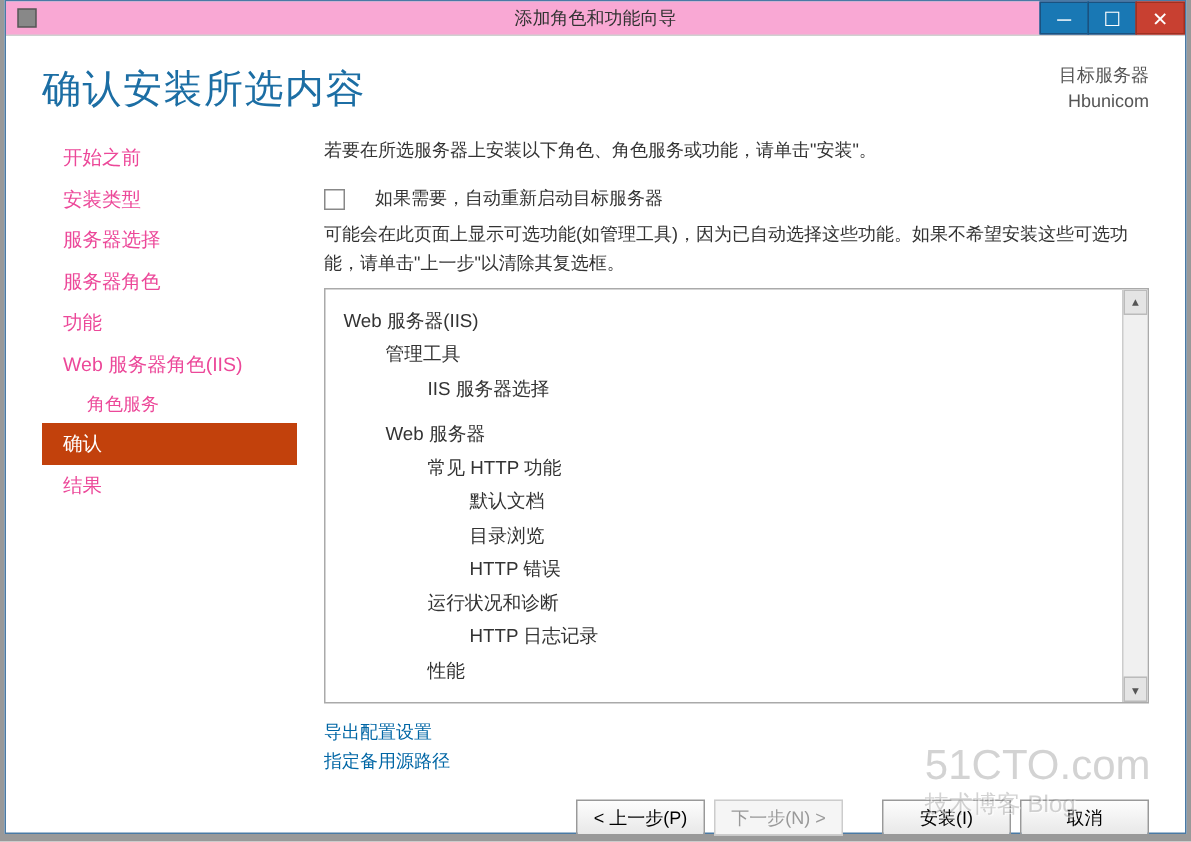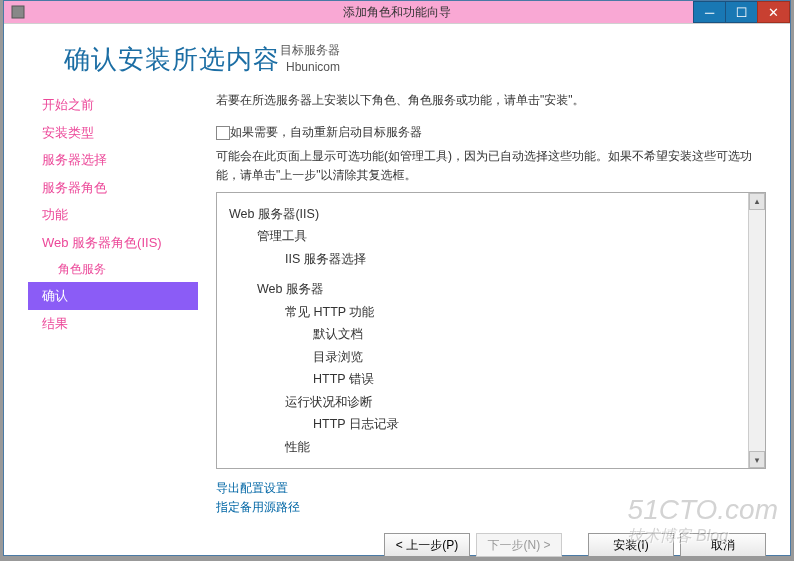--- a/index.html
+++ b/index.html
@@ -59,23 +59,22 @@
     .tb-close { background: #c84031; border-color: #a03020; }
     .body {
       flex: 1;
       display: flex;
       flex-direction: column;
       padding: 18px 24px 16px 24px;
     }
     .header {
       display: flex;
       align-items: flex-start;
-      justify-content: flex-start;
+      justify-content: space-between;
       padding-bottom: 14px;
-      margin-left: 36px;
     }
     .h1 {
       font-size: 26px;
       color: #1c6ea4;
       font-weight: 400;
       letter-spacing: 1px;
     }
     .server-info {
       text-align: right;
       font-size: 12px;
@@ -94,36 +93,36 @@
     }
     .nav-item {
       padding: 4px 6px 4px 14px;
       font-size: 13px;
       color: #ec4899;
       cursor: pointer;
       line-height: 1.5;
     }
     .nav-item.sub { padding-left: 30px; font-size: 12px; }
     .nav-item.selected {
-      background: #8b5cf6;
+      background: #c2410c;
       color: #fff;
     }
     .nav-item.disabled { color: #ec4899; }
     .main {
       flex: 1;
       display: flex;
       flex-direction: column;
       font-size: 12px;
       color: #333;
     }
     .desc { line-height: 1.6; margin-bottom: 10px; }
     .cb-row {
       display: flex;
       align-items: center;
-      gap: 0;
+      gap: 20px;
       margin: 4px 0 6px 0;
     }
     .cb {
       width: 14px; height: 14px;
       border: 1px solid #888;
     }
     .note { line-height: 1.6; margin-bottom: 6px; }
     .list-box {
       flex: 1;
       border: 1px solid #aaa;
@@ -169,25 +168,24 @@
       height: 24px;
       border: 1px solid #999;
       background: linear-gradient(#fdfdfd, #e8e8e8);
       font-size: 12px;
       cursor: pointer;
       display: flex; align-items: center; justify-content: center;
     }
     .btn.disabled { color: #999; border-color: #ccc; background: #f5f5f5; }
     .watermark {
       position: absolute;
-      right: 16px; bottom: 14px;
+      right: 27px; bottom: 14px;
       font-size: 28px;
       color: rgba(128,128,128,0.35);
       font-family: Arial, sans-serif;
-      font-style: italic;
       pointer-events: none;
       text-shadow: 1px 1px 0 rgba(255,255,255,0.6);
     }
     .watermark .sub { font-size: 16px; display: block; }
   </style>
 </head>
 <body>
 
 <div class="window">
   <div class="titlebar">

